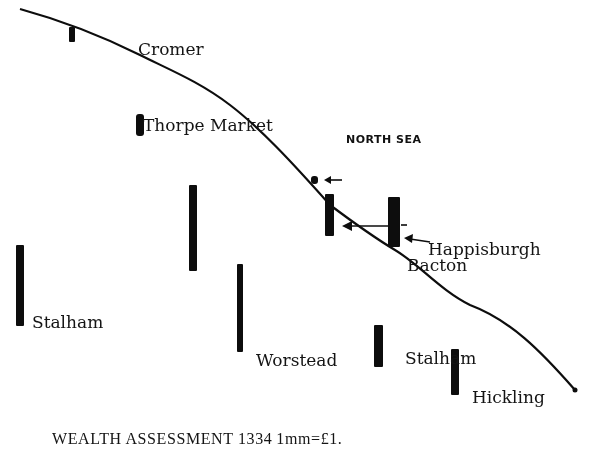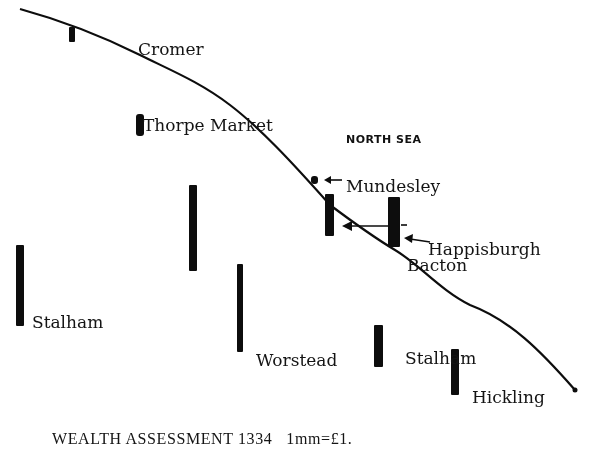--- a/index.html
+++ b/index.html
@@ -6,21 +6,21 @@
   body { width: 600px; height: 476px; position: relative; overflow: hidden;
          font-family: "DejaVu Serif", "Liberation Serif", serif; color: #111; }
   .map { position: absolute; left: 0; top: 0; width: 600px; height: 476px; }
   .bar { position: absolute; background: #0d0d0d; border-radius: 1px; }
   .label { position: absolute; font-size: 17px; line-height: 1; white-space: nowrap;
            font-family: "DejaVu Serif", "Liberation Serif", serif; color: #141414; }
   .sea { position: absolute; font-size: 11px; font-weight: bold; letter-spacing: 0.5px;
          font-family: "DejaVu Sans", sans-serif; color: #111; }
   .caption { position: absolute; left: 52px; top: 430px; font-size: 16px;
              font-family: "Liberation Serif", serif; letter-spacing: 0.6px; color: #141414; }
-  .caption .scale { margin-left: 14px; }
+  .caption .scale { margin-left: 4px; }
   svg { position: absolute; left: 0; top: 0; }
 </style>
 </head>
 <body>
 
 <div class="map">
   <svg width="600" height="476">
     <path d="M20,9 C60,20 100,35 140,55 C170,70 200,82 230,105 C260,128 290,160 330,205 C350,220 370,235 395,250 C420,265 440,290 470,305 C510,320 540,350 575,390" fill="none" stroke="#0d0d0d" stroke-width="2.2"></path>
 
     <line x1="342" y1="180" x2="326" y2="180" stroke="#0d0d0d" stroke-width="1.6"></line>
@@ -41,21 +41,20 @@
   <div class="bar" style="left:325px;top:194px;width:9px;height:42px;"></div>
   <div class="bar" style="left:388px;top:197px;width:12px;height:50px;"></div>
   <div class="bar" style="left:189px;top:185px;width:8px;height:86px;"></div>
   <div class="bar" style="left:16px;top:245px;width:8px;height:81px;"></div>
   <div class="bar" style="left:237px;top:264px;width:6px;height:88px;"></div>
   <div class="bar" style="left:374px;top:325px;width:9px;height:42px;"></div>
   <div class="bar" style="left:451px;top:349px;width:8px;height:46px;"></div>
 
   <span class="label" style="left:90px;top:41px;margin-left:48px;">Cromer</span>
   <span class="label" style="left:143px;top:117px;">Thorpe Market</span>
-  <span class="label" style="left:346px;top:178px;">Mundesley</span>
   <span class="label" style="left:407px;top:217px;margin-top:40px;">Bacton</span>
   <span class="label" style="left:428px;top:241px;">Happisburgh</span>
   <span class="label" style="left:32px;top:314px;">Stalham</span>
   <span class="label" style="left:256px;top:352px;">Worstead</span>
   <span class="label" style="left:405px;top:329px;margin-top:21px;">Stalham</span>
   <span class="label" style="left:472px;top:389px;">Hickling</span>
 
   <span class="sea" style="left:346px;top:133px;">NORTH SEA</span>
 
   <div class="caption">

